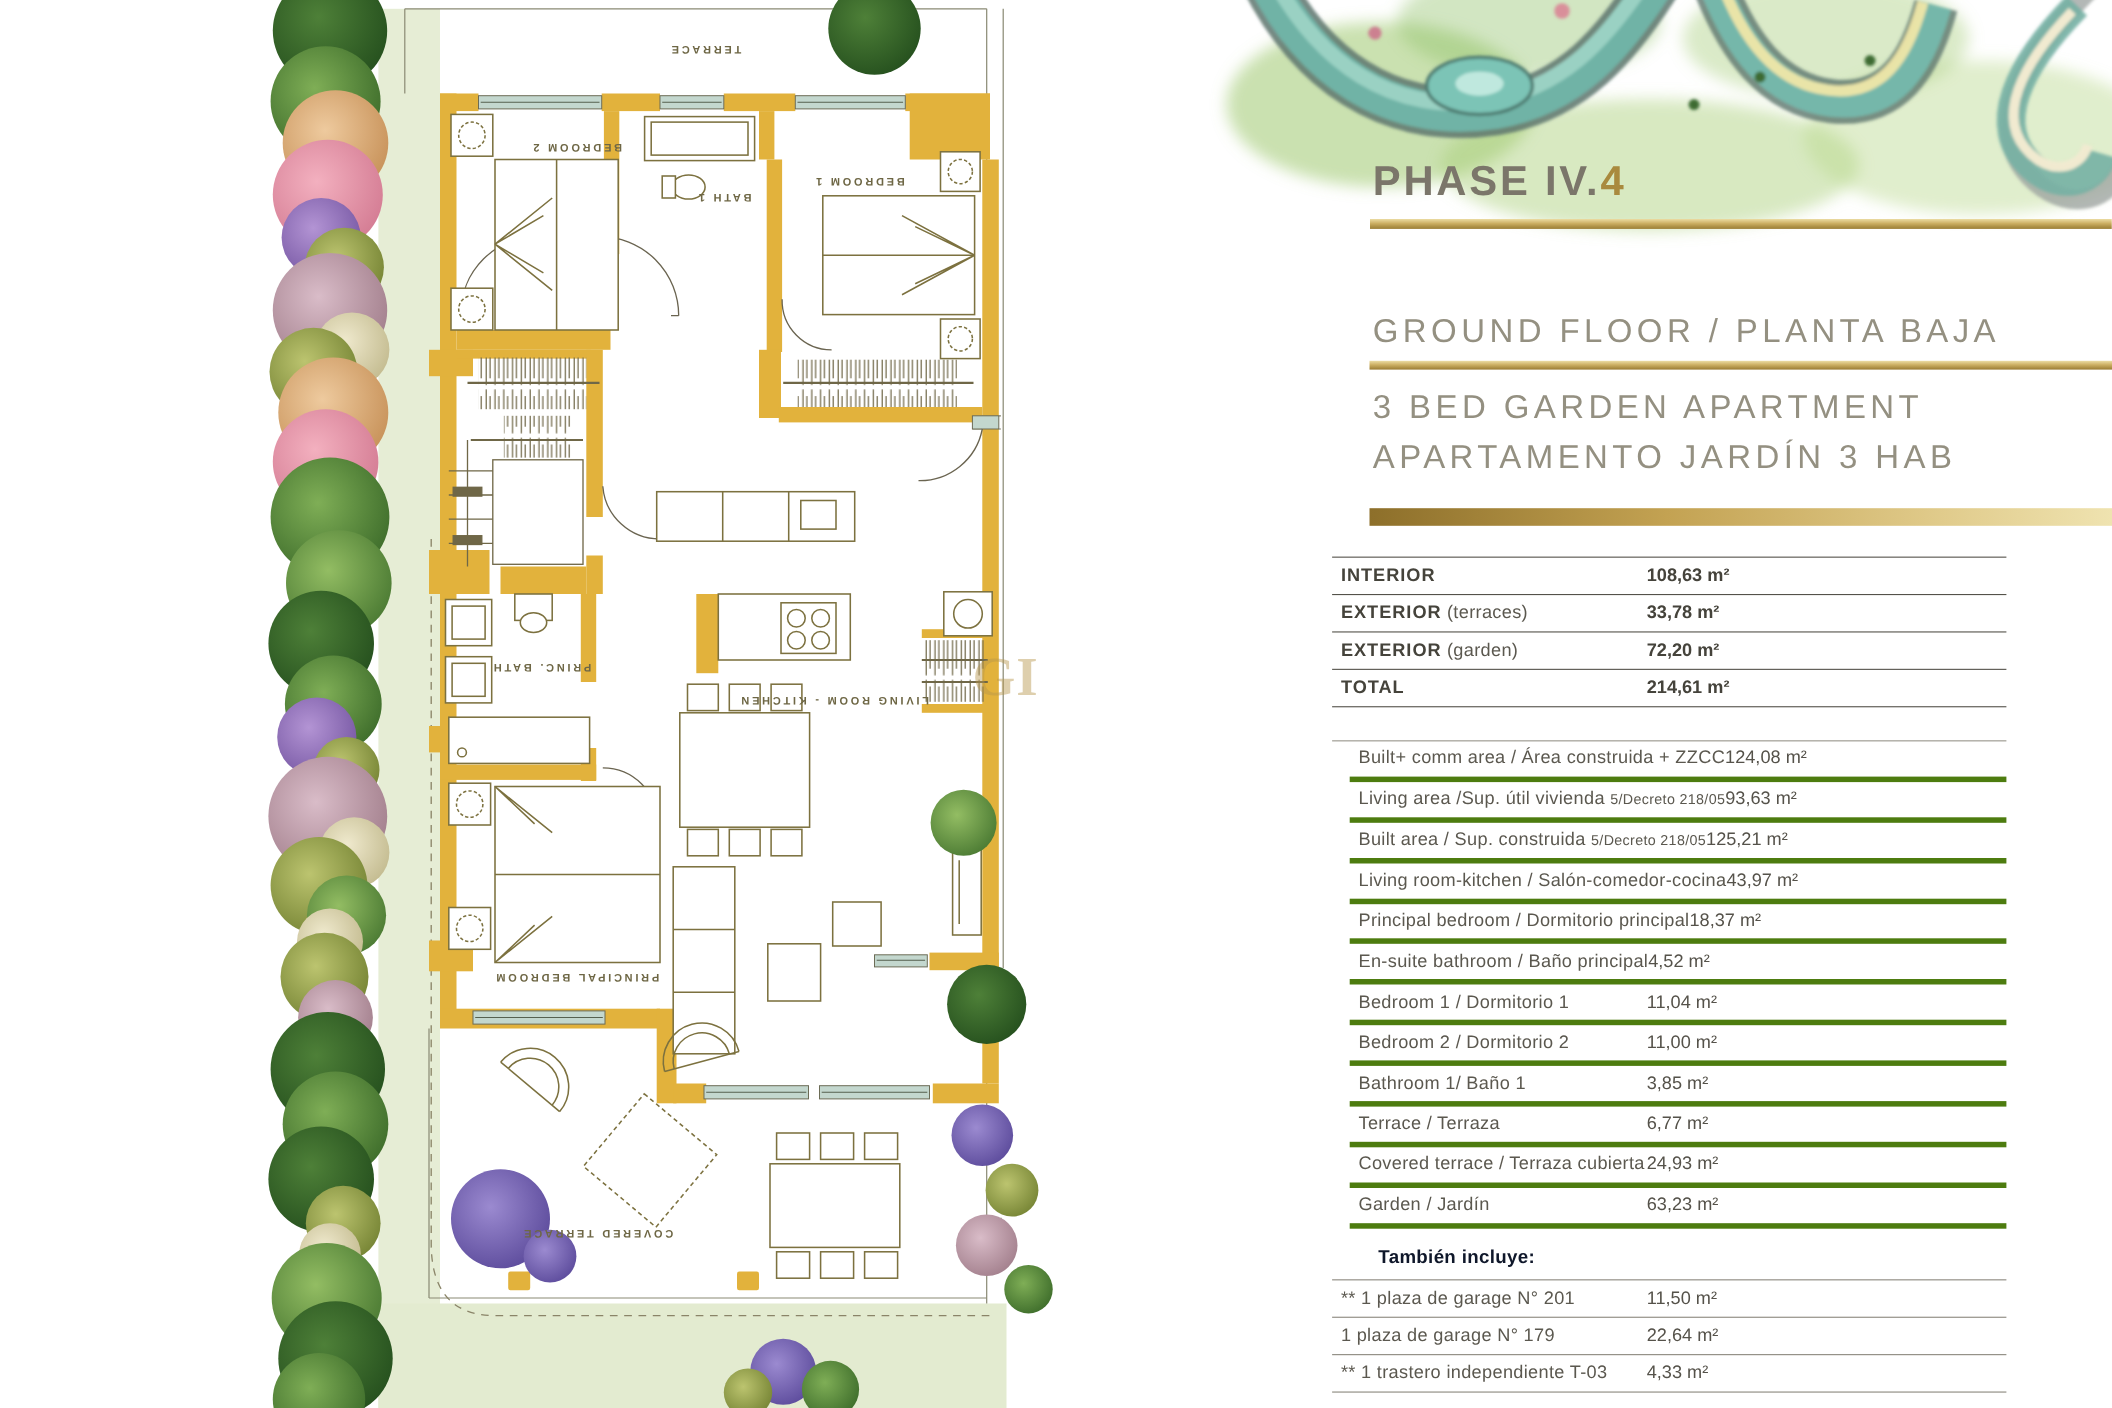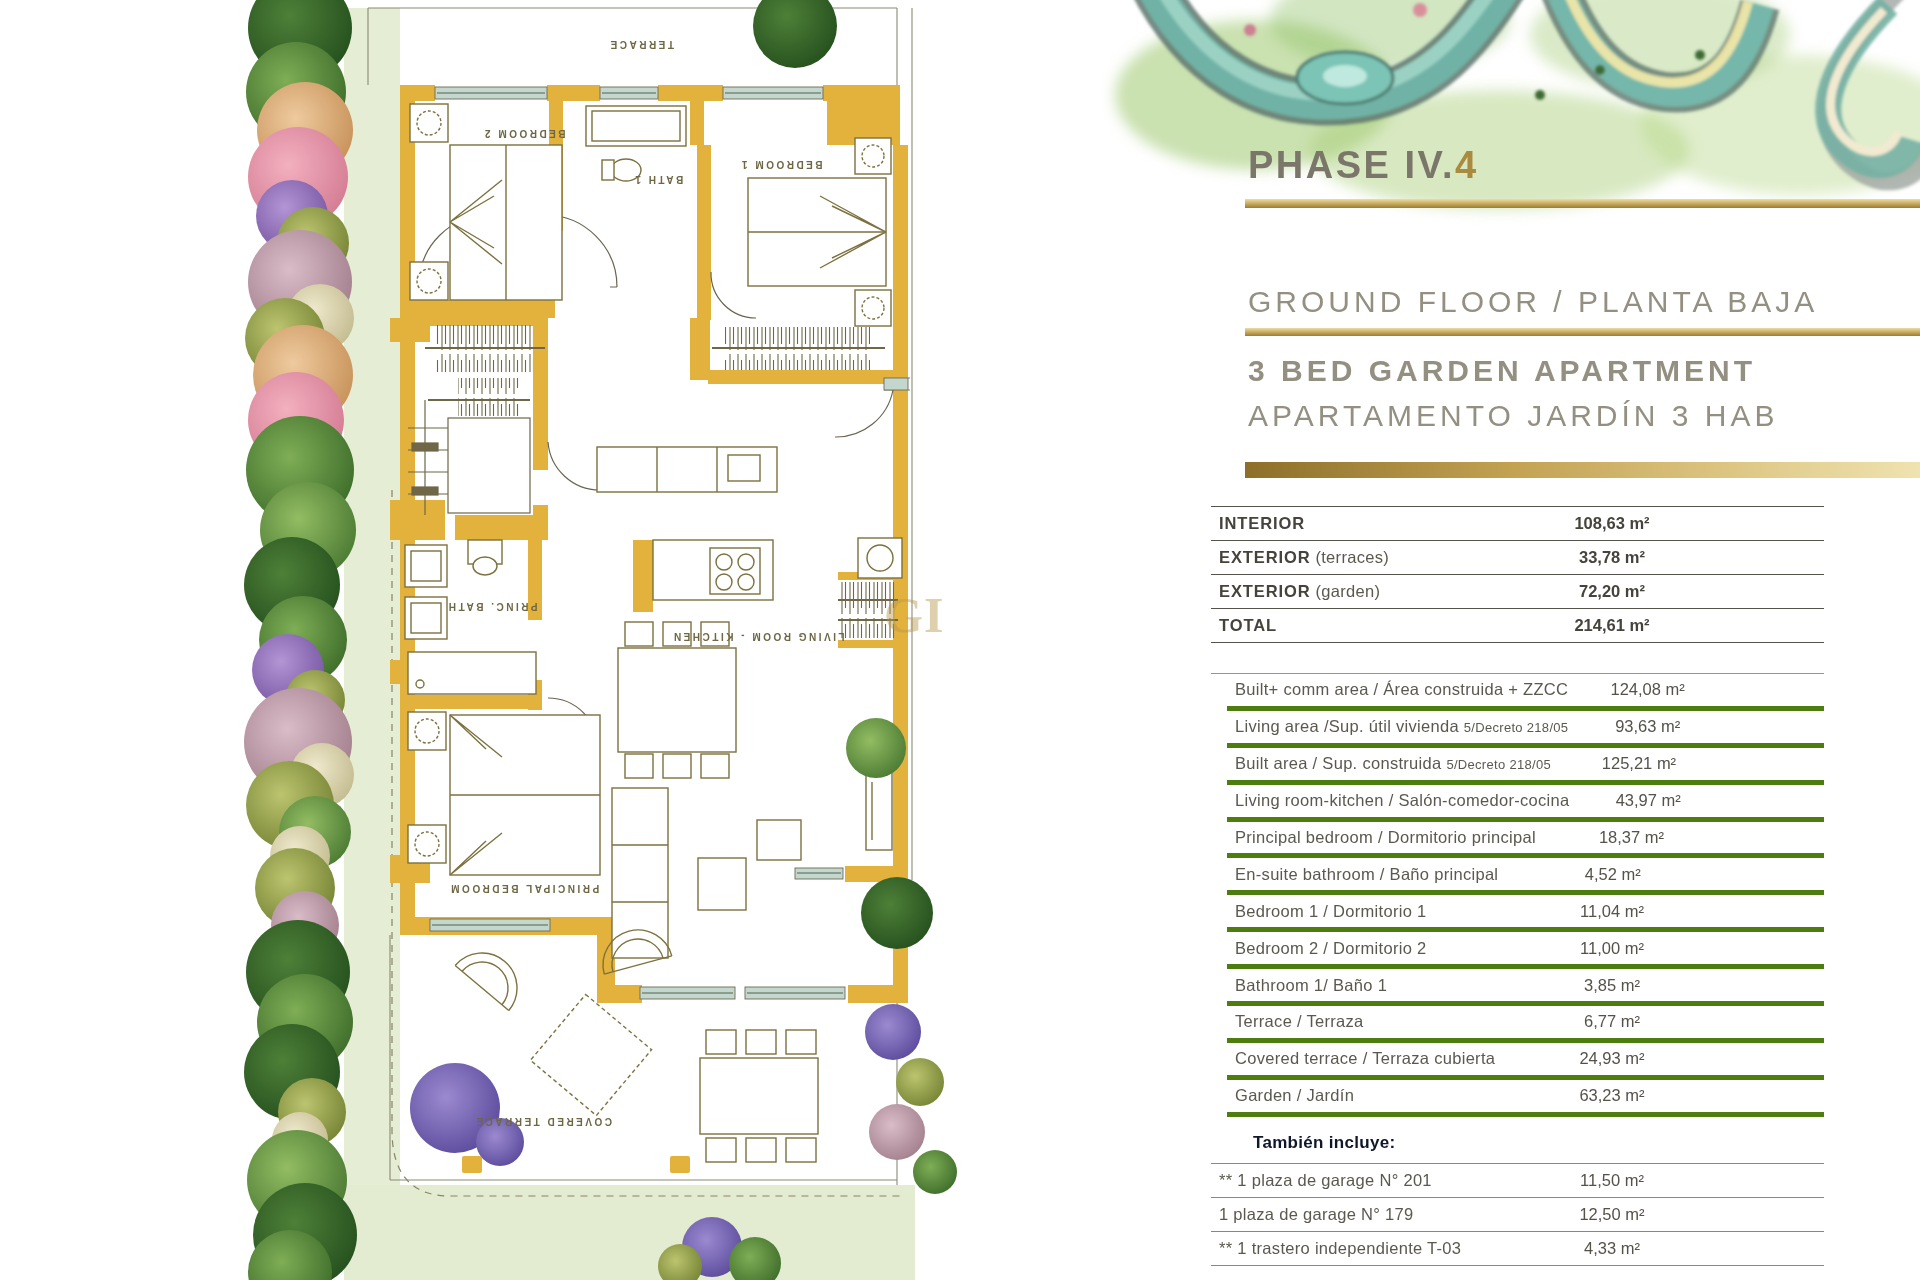--- a/index.html
+++ b/index.html
@@ -10,34 +10,34 @@
   .phase{position:absolute;left:1248px;top:144px;font-size:38px;letter-spacing:2.5px;
          color:#7b766a;font-weight:600;}
   .phase .num{color:#a98a3e;font-weight:700;}
   .goldbar{position:absolute;left:1245px;right:0;height:9px;
            background:linear-gradient(180deg,#ecdda4 0%,#cdb064 45%,#9a7c33 100%);}
   #bar1{top:199px;} #bar2{top:328px;height:8px;}
   #bar3{top:462px;height:16px;
         background:linear-gradient(90deg,#8d6f2a 0%,#c3a252 40%,#dfc988 75%,#efe3b0 100%);}
   .bigtitle{position:absolute;left:1248px;white-space:nowrap;font-size:30px;
             letter-spacing:4px;color:#949081;font-weight:400;}
-  #t-floor{top:285px;} #t-line1{top:354px;font-weight:bold;} #t-line2{top:399px;}
+  #t-floor{top:285px;} #t-line1{top:354px;} #t-line2{top:399px;}
 
   .tbl{position:absolute;left:1211px;width:613px;}
   #sumTbl{top:506px;border-top:1.6px solid #54524a;}
   #sumTbl .trow{height:33px;border-bottom:1.6px solid #54524a;}
   #detTbl{top:673px;border-top:1px solid #97948a;}
   #detTbl .trow{height:31.9px;border-bottom:5px solid #4d7c0f;margin-left:16px;}
   #incTbl{top:1163px;border-top:1px solid #8a877d;}
   #incTbl .trow{height:33px;border-bottom:1px solid #8a877d;}
   .trow{display:flex;align-items:center;}
   .tlabel{flex:1;padding-left:8px;font-size:16.5px;color:#5b584f;letter-spacing:.3px;white-space:nowrap;}
   .tlabel b{color:#45433b;letter-spacing:.9px;}
   .tlabel .note{font-size:13px;}
-  .tvalue{width:230px;text-align:center;padding-right:97px;font-size:16.5px;color:#55524a;white-space:nowrap;}
+  .tvalue{width:230px;text-align:left;padding-right:97px;font-size:16.5px;color:#55524a;white-space:nowrap;}
   .tvalue.bold{font-weight:700;color:#45433b;}
   #incTitle{position:absolute;left:1253px;top:1133px;font-size:17px;font-weight:700;color:#0f172a;letter-spacing:.3px;}
 
   
   .plabel{position:absolute;transform:translate(-50%,-50%) rotate(180deg);
           font-size:10px;letter-spacing:2.5px;color:#6e6745;font-weight:600;white-space:nowrap;}
   #watermark{position:absolute;left:884px;top:586px;font-family:"Liberation Serif", serif;
              font-size:50px;color:rgba(182,148,74,.45);font-weight:700;letter-spacing:1px;}
   #planArt{position:absolute;left:0;top:0;}
 </style>
@@ -460,21 +460,21 @@
       </div>
     </div>
 <div id="incTitle">También incluye:</div>
 <div id="incTbl" class="tbl">
       <div class="trow">
         <div class="tlabel">** 1 plaza de garage N° 201</div>
         <div class="tvalue">11,50 m²</div>
       </div>
       <div class="trow">
         <div class="tlabel">1 plaza de garage N° 179</div>
-        <div class="tvalue">12,50 m²</div>
+        <div class="tvalue">22,64 m²</div>
       </div>
       <div class="trow">
         <div class="tlabel">** 1 trastero independiente T-03</div>
         <div class="tvalue">4,33 m²</div>
       </div>
     </div>
 
 </div>
 
 </body></html>

